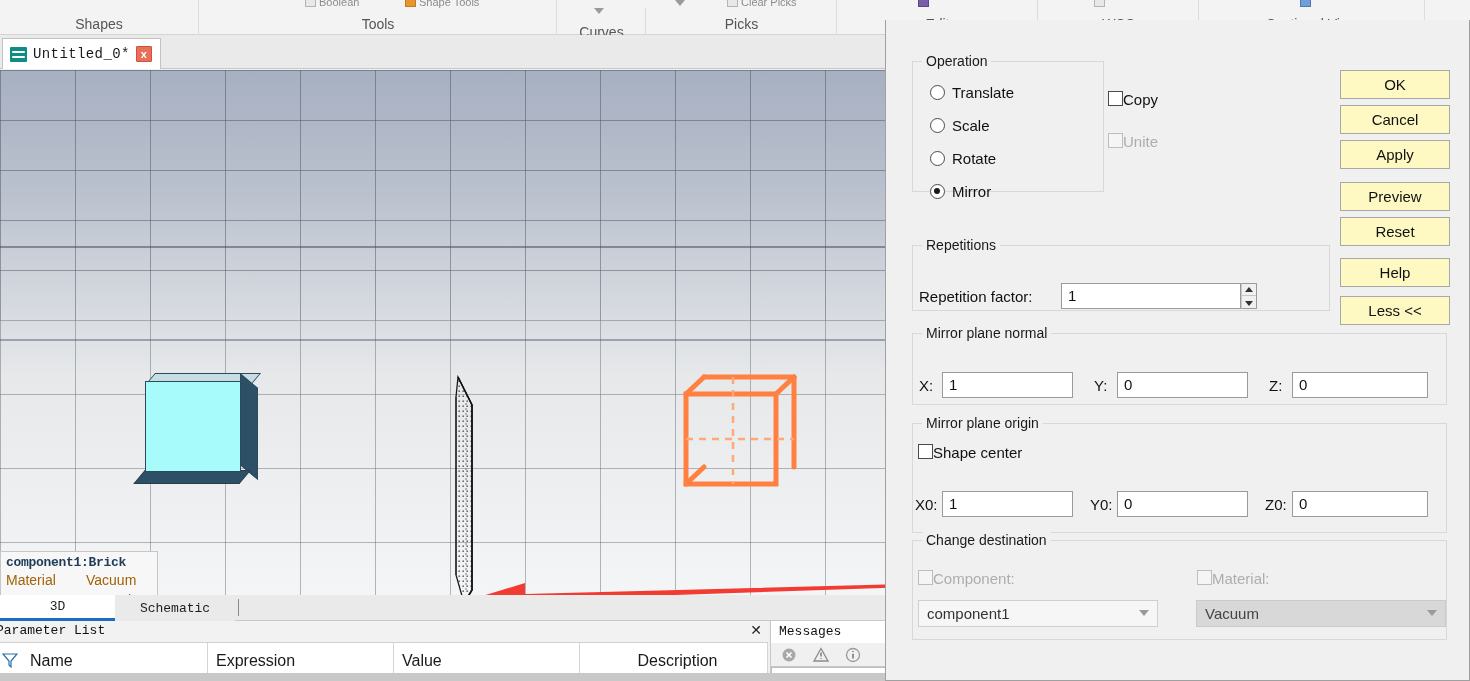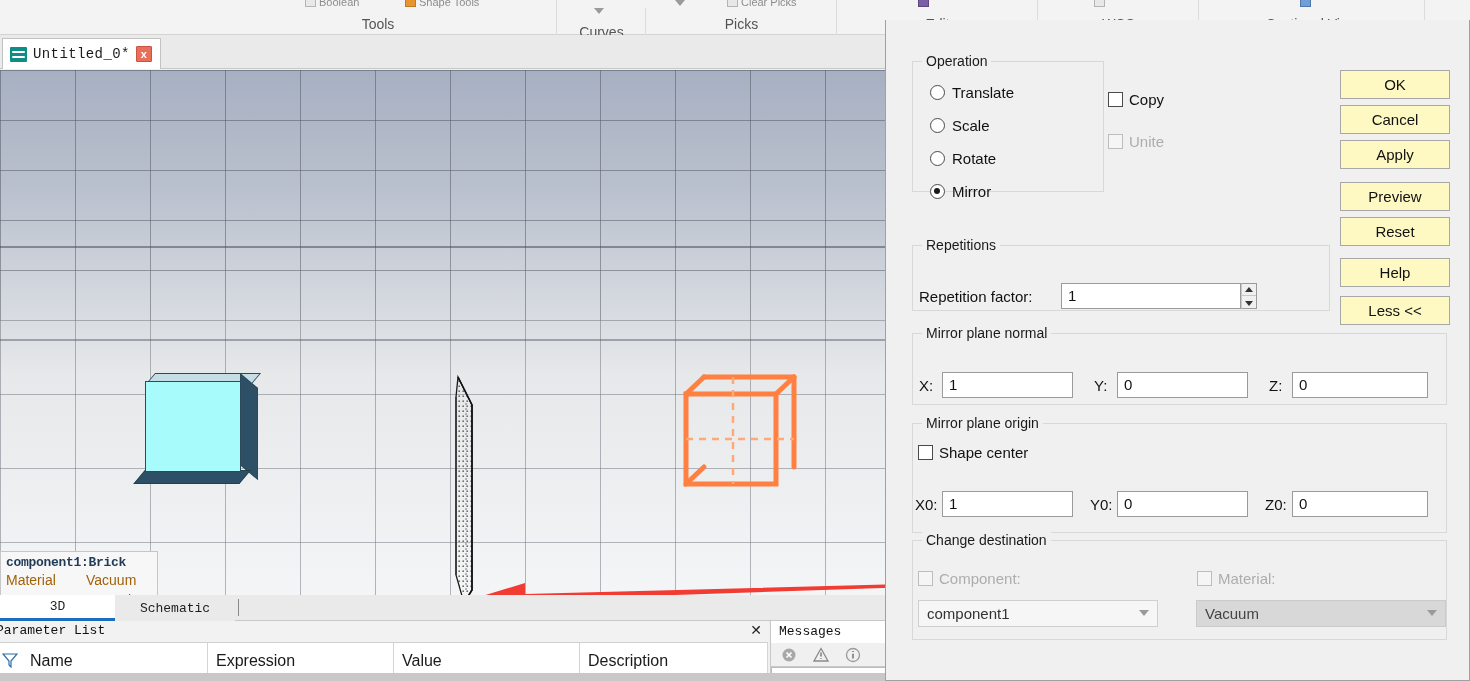--- a/index.html
+++ b/index.html
@@ -256,21 +256,21 @@
   .radio {
     width: 15px; height: 15px; border: 1.5px solid #4a4a4a; border-radius: 50%;
     background: #fff; position: relative; flex: none;
   }
   .radio.checked::after {
     content: ""; position: absolute; left: 3px; top: 3px;
     width: 6px; height: 6px; background: #1a1a1a; border-radius: 50%;
   }
   .radio-label { font-size: 15px; color: #111; }
 
-  .check-row { position: absolute; display: flex; align-items: center; gap: 6px; }
+  .check-row { position: absolute; display: flex; align-items: flex-start; }
   .checkbox {
     width: 15px; height: 15px; border: 1.5px solid #4a4a4a; background: #fff;
     flex: none;
   }
   .checkbox.disabled { border-color: #bdbdbd; background: #f5f5f5; }
   .check-label { font-size: 15px; color: #111; }
   .check-label.disabled { color: #adadad; }
 
   .dlg-btn {
     position: absolute; width: 110px; height: 29px;
@@ -325,20 +325,24 @@
     position: absolute; left: 0; top: 673px; width: 1470px; height: 8px;
     background: #c8c8c8;
   }
 </style>
 </head>
 <body>
 
 <div id="app">
 
   <div class="ribbon">
+    <div class="ribbon-group" style="left:0; width:199px;">
+      <div class="grp-icons"></div>
+      <div class="grp-label">Shapes</div>
+    </div>
     <div class="ribbon-group" style="left:200px; width:357px;">
       <div class="grp-icons">
         <span class="mini-icon" style="left:105px;"><span class="mini-sq"></span>Boolean</span>
         <span class="mini-icon" style="left:205px;"><span class="mini-sq orange"></span>Shape Tools</span>
       </div>
       <div class="grp-label">Tools</div>
     </div>
     <div class="ribbon-group" style="left:558px; width:88px;margin-top:8px;">
       <div class="grp-icons">
         <span class="mini-icon" style="left:36px;"><span class="mini-tri"></span></span>
@@ -469,21 +473,21 @@
     </div>
     <div class="param-cols">
       <span class="filter-icon">
         <svg width="16" height="16" viewBox="0 0 16 16">
           <polygon points="1,2 15,2 9,9 9,15 7,13 7,9" fill="none" stroke="#2a6fa8" stroke-width="1.2"></polygon>
         </svg>
       </span>
       <span class="param-col" style="left:22px; width:186px;">Name</span>
       <span class="param-col" style="left:208px; width:186px;">Expression</span>
       <span class="param-col" style="left:394px; width:186px;">Value</span>
-      <span class="param-col" style="left:580px; width:188px;">Description</span>
+      <span class="param-col" style="left:580px; width:188px;text-align:center;">Description</span>
     </div>
   </div>
 
   <div class="msg-panel">
     <div class="msg-title-tab">Messages</div>
     <div class="msg-toolbar">
       <span class="msg-ico">
         <svg width="16" height="16" viewBox="0 0 16 16">
           <circle cx="8" cy="8" r="6.5" fill="#a8a8a8"></circle>
           <path d="M5.5 5.5 L10.5 10.5 M10.5 5.5 L5.5 10.5" stroke="#fff" stroke-width="1.6"></path>

